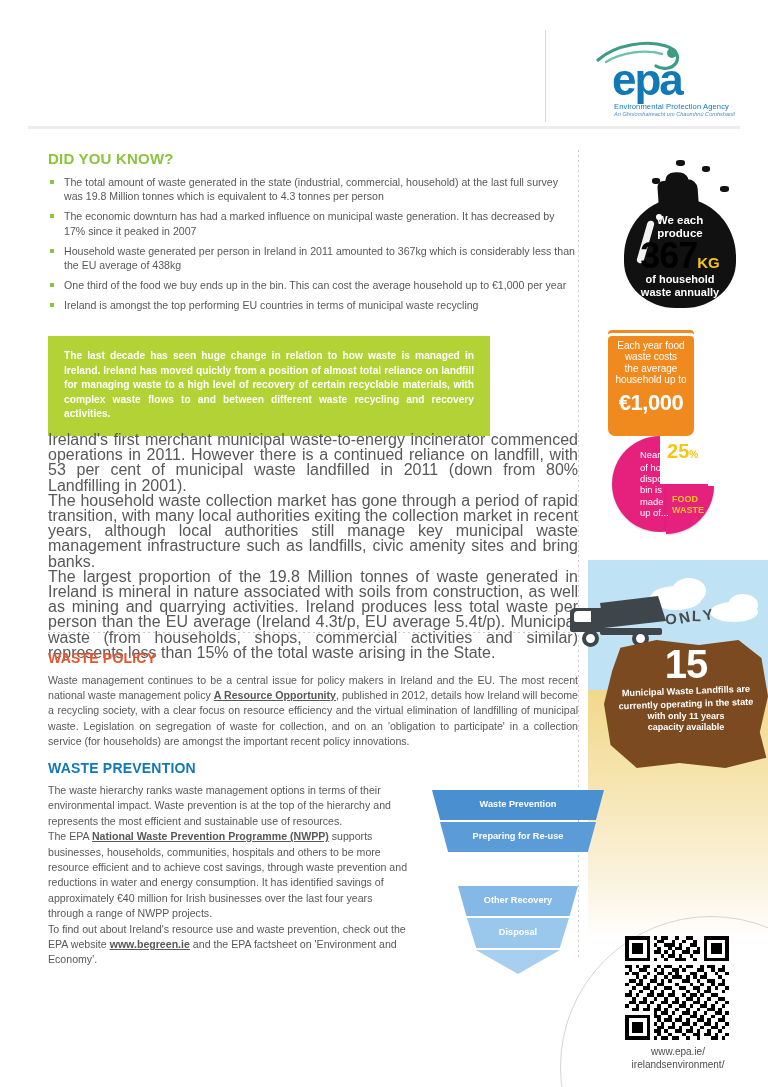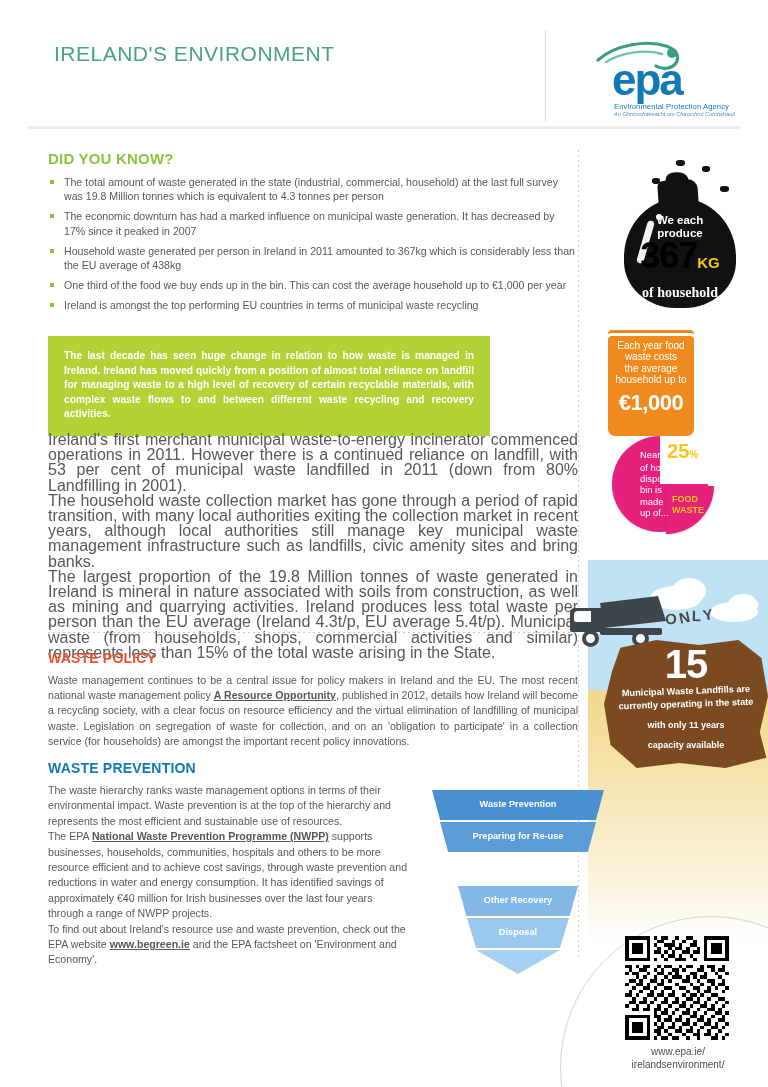--- a/index.html
+++ b/index.html
@@ -69,21 +69,21 @@
   .bag-tie{position:absolute;left:66px;top:14px;width:22px;height:14px;background:#111;
     border-radius:60% 40% 10% 10%;transform:rotate(12deg);}
   .bag-shine{position:absolute;left:42px;top:62px;width:7px;height:44px;background:#fff;
     border-radius:6px;transform:rotate(16deg);opacity:.95;}
   .bag-dot{position:absolute;left:56px;top:56px;width:6px;height:6px;background:#fff;border-radius:50%;}
   .fleck{position:absolute;background:#111;border-radius:40%;}
   .bag-txt{position:absolute;left:24px;top:56px;width:112px;text-align:center;color:#fff;z-index:3;}
   .bag-l1{font-size:11.5px;font-weight:bold;line-height:12.5px;}
   .bag-num{font-size:36px;font-weight:bold;color:#000000;line-height:34px;letter-spacing:-1px;}
   .bag-kg{font-size:15px;font-weight:bold;color:#f5c518;}
-  .bag-l2{font-size:14px;font-weight:bold;line-height:11.6px;margin-top:14px;font-family:Liberation Serif, serif;}
+  .bag-l2{font-size:11px;font-weight:bold;line-height:11.6px;margin-top:1px;}
 
   
   .orbin{position:absolute;left:608px;top:336px;width:86px;height:100px;background:#f18a1e;
     border-radius:4px 4px 7px 7px;box-shadow:0 0 0 3px #fff;}
   .orbin-lid{position:absolute;left:608px;top:330px;width:86px;height:10px;background:#f18a1e;border-radius:4px;
     box-shadow:0 0 0 3px #fff;}
   .orbin-txt{position:absolute;left:608px;top:340px;width:86px;text-align:center;color:#fff;}
   .orbin-l1{font-size:10px;line-height:11.4px;}
   .orbin-num{font-size:22px;font-weight:bold;line-height:24px;margin-top:5px;letter-spacing:-.5px;}
 
@@ -118,21 +118,21 @@
   .only span{display:inline-block;}
   .only .o1{transform:rotate(6deg);} .only .o2{transform:rotate(-5deg);}
   .only .o3{transform:rotate(8deg);} .only .o4{transform:rotate(-4deg);}
 
   
   .mound{position:absolute;left:604px;top:640px;width:164px;height:128px;background:#7b4a21;
     clip-path:polygon(10% 6%,32% 0,58% 4%,82% 0,96% 14%,100% 44%,95% 72%,99% 92%,74% 100%,46% 96%,20% 100%,4% 82%,0 50%,5% 24%);}
   .mound-txt{position:absolute;left:604px;top:644px;width:164px;text-align:center;color:#fff;}
   .m-num{font-size:40px;font-weight:bold;line-height:40px;letter-spacing:-1px;}
   .m-l1{font-size:9.2px;font-weight:bold;line-height:11.4px;margin-top:2px;transform:rotate(-2deg);}
-  .m-l2{font-size:9px;font-weight:bold;line-height:11.2px;margin-top:9px;}
+  .m-l2{font-size:9px;font-weight:bold;line-height:11.2px;}
 
   
   .pyr{position:absolute;left:432px;top:790px;width:172px;height:180px;}
   .tier{position:absolute;color:#fff;font-weight:bold;text-align:center;
     font-size:9.2px;line-height:1;display:flex;align-items:center;justify-content:center;
     box-sizing:border-box;}
   .t1{left:0;top:0;width:172px;height:30px;background:#4a8fd0;
      clip-path:polygon(0 0,100% 0,95.3% 100%,4.7% 100%);}
   .t2{left:8px;top:32px;width:156px;height:30px;background:#5b9bd8;
      clip-path:polygon(0 0,100% 0,94.8% 100%,5.2% 100%);}
@@ -152,21 +152,20 @@
   .qr-url{position:absolute;left:590px;top:1046px;width:176px;text-align:center;
     font-size:10px;line-height:12.5px;color:#4d4d4d;}
 </style>
 </head>
 <body>
 
 <div class="page">
 
   <div class="header">
     <div class="hdr-text">
-      <div class="hdr-kicker">IRELAND'S ENVIRONMENT</div>
     </div>
     <div class="hdr-rule"></div>
     <div class="logo">
       <svg class="logo-swoosh" viewBox="0 0 86 34">
         <path d="M2 22 C20 6 52 2 70 8 C80 11 84 18 80 25 C76 31 66 32 60 28" fill="none" stroke="#3c9c84" stroke-width="3.2" stroke-linecap="round"></path>
         <path d="M10 24 C26 14 50 11 66 16" fill="none" stroke="#6fc0ad" stroke-width="2.4" stroke-linecap="round"></path>
         <circle cx="76" cy="15" r="5" fill="#3c9c84"></circle>
       </svg>
       <div class="logo-epa">epa</div>
       <div class="logo-sub">Environmental Protection Agency</div>

